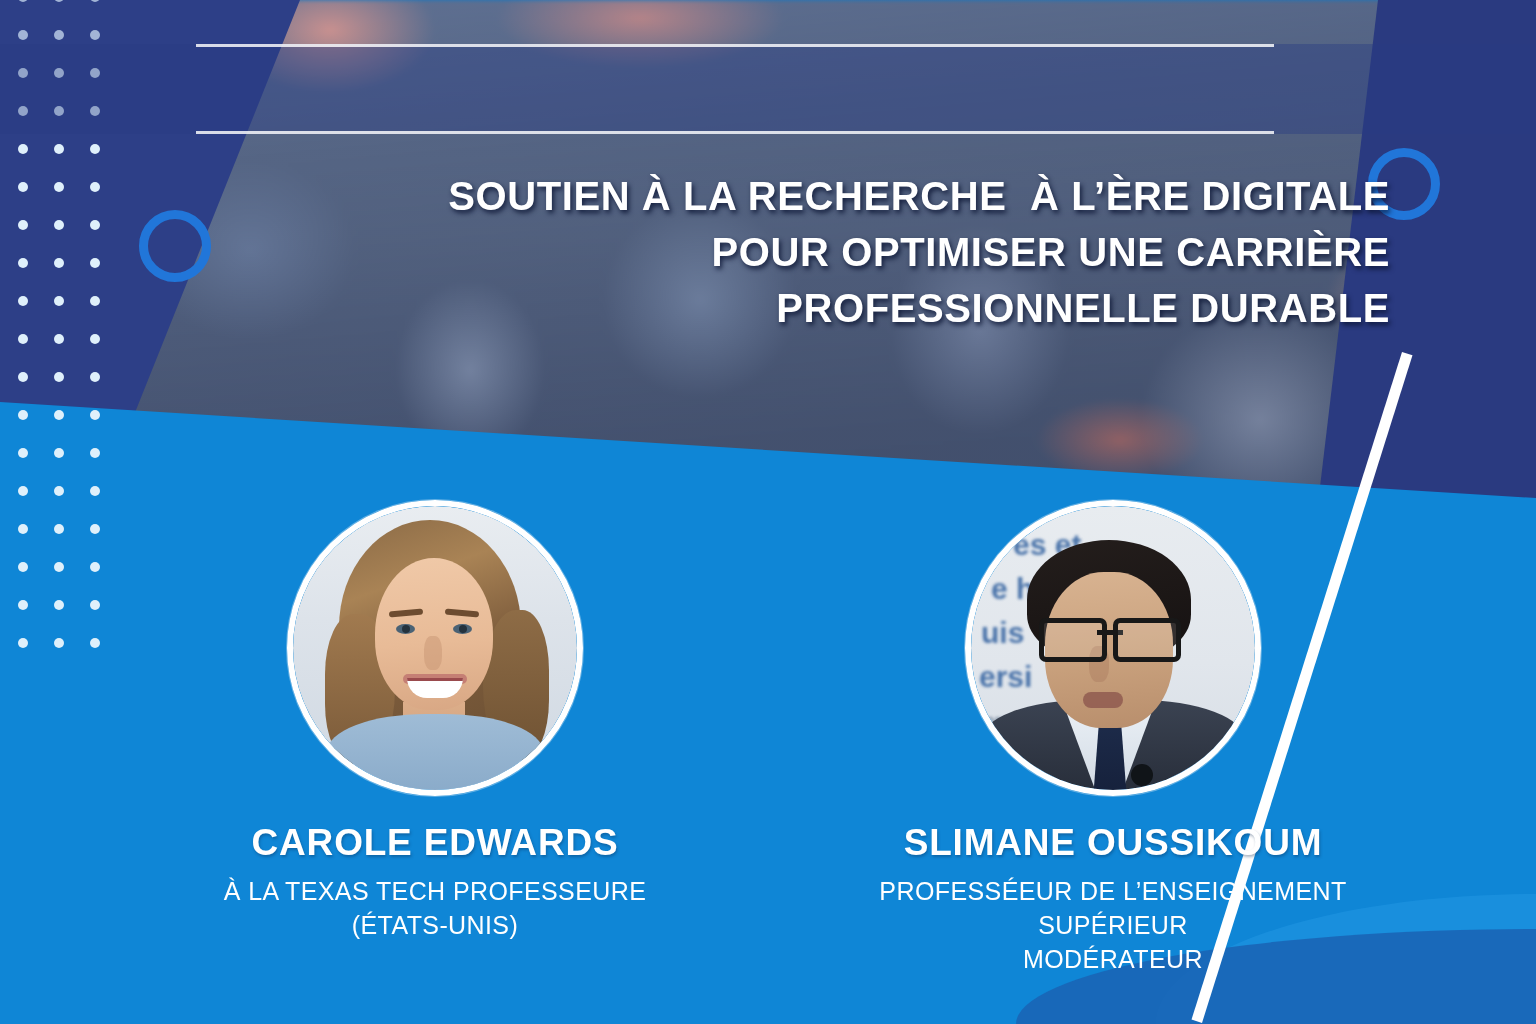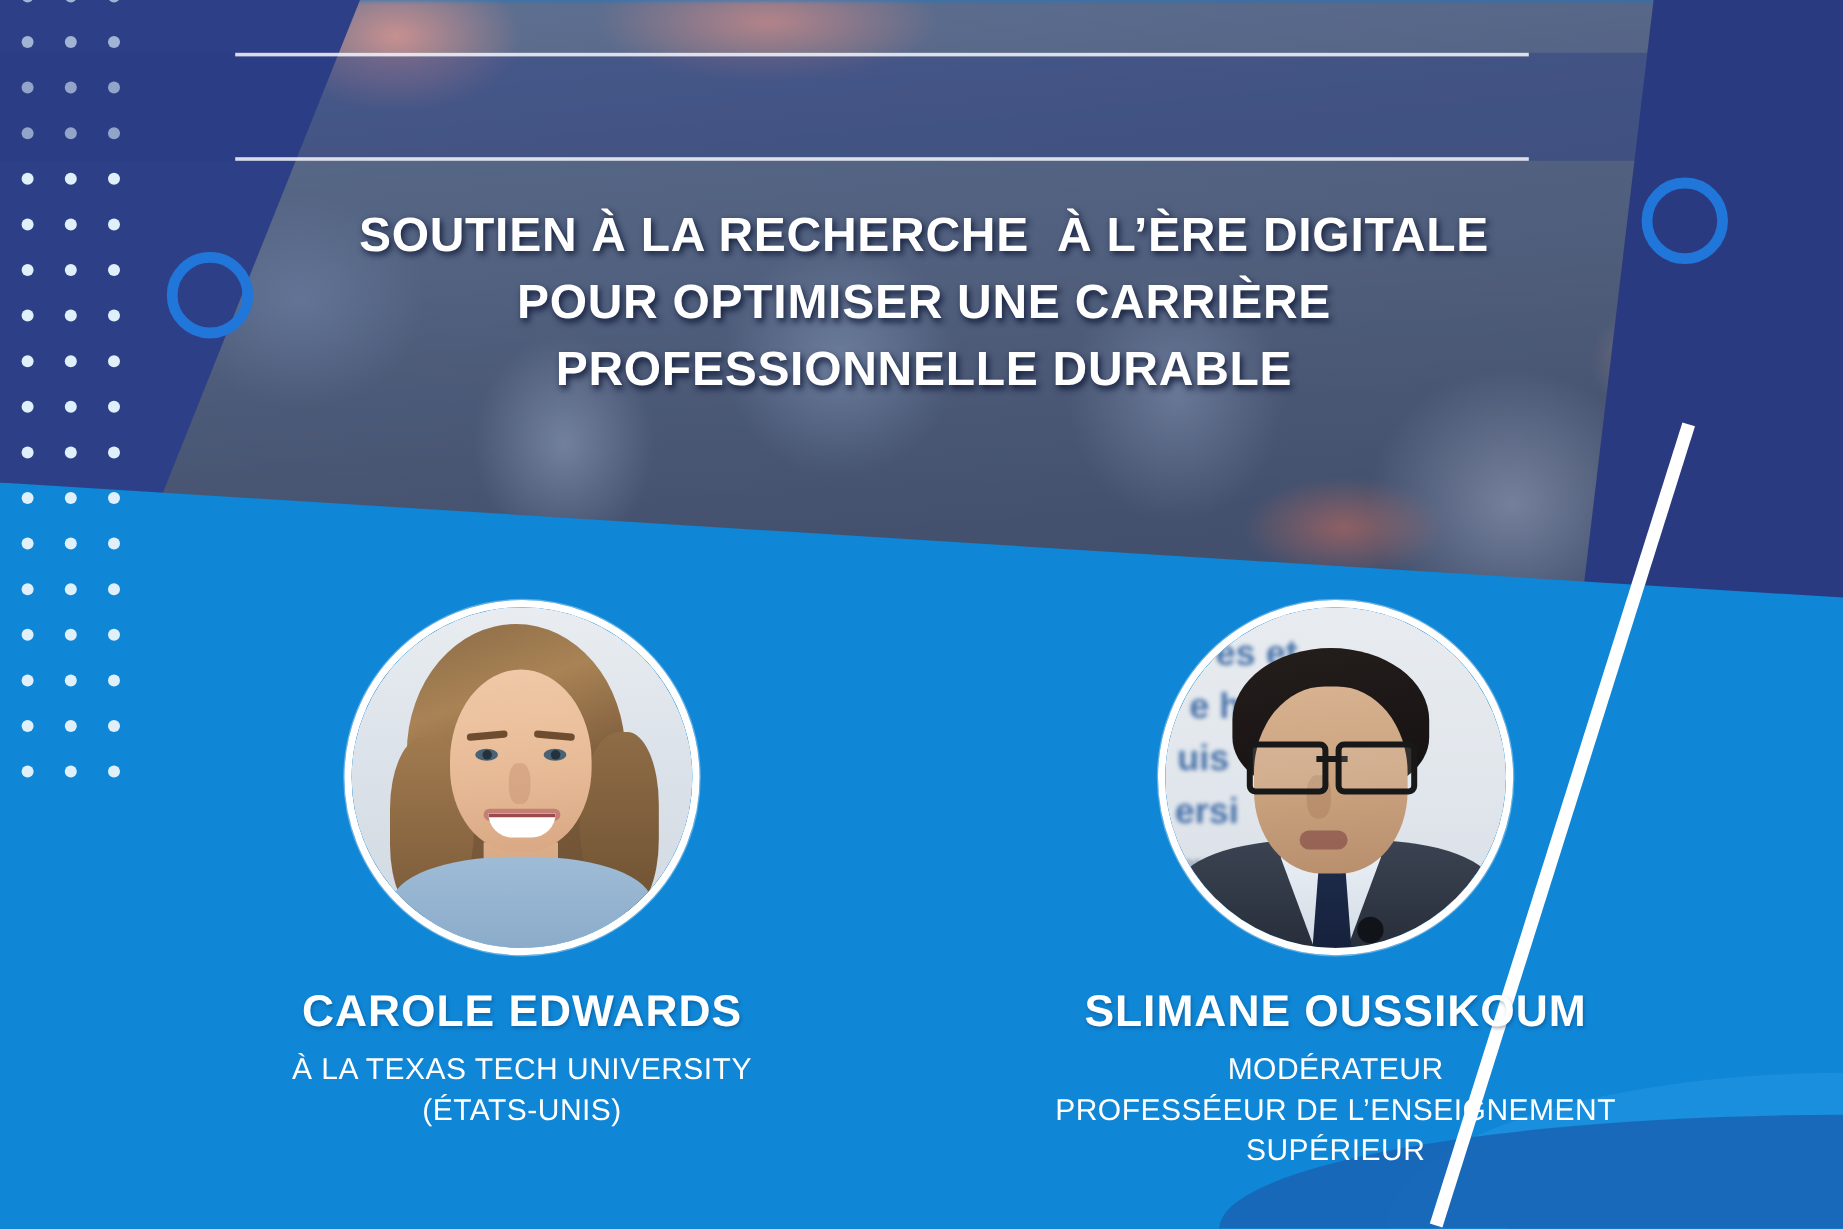--- a/index.html
+++ b/index.html
@@ -102,21 +102,21 @@
   }
 
   .subtitle{
     position:absolute;left:150px;top:168px;width:1240px;
     text-align:center;
     font-size:40px;font-weight:bold;letter-spacing:.6px;
     color:#ffffff;
     text-shadow:2px 3px 5px rgba(10,20,50,.85);
     line-height:56px;
   }
-  .subtitle div{white-space:pre;}
+  .subtitle div{white-space:pre;text-align:right;}
 
   
   .speaker{position:absolute;text-align:center;}
   .sp-left{left:185px;top:500px;width:500px;}
   .sp-right{left:830px;top:500px;width:566px;}
 
   .avatar{
     width:284px;height:284px;border-radius:50%;
     border:6px solid #ffffff;
     margin:0 auto;
@@ -365,21 +365,21 @@
           <div class="pupil l"></div>
           <div class="pupil r"></div>
           <div class="nose"></div>
           <div class="lip"></div>
           <div class="mouth"></div>
         </div>
       </div>
     </div>
     <div class="sp-name">CAROLE EDWARDS</div>
     <div class="sp-lines">
-      <div>À LA TEXAS TECH UNIVERSITY</div>
+      <div>À LA TEXAS TECH PROFESSEURE</div>
       <div>(ÉTATS-UNIS)</div>
     </div>
   </div>
 
   <div class="speaker sp-right">
     <div class="avatar">
       <div class="avatar-inner">
         <div class="face-m">
           <div class="banner-txt">
             <span class="bt1">es et</span>
@@ -399,18 +399,18 @@
             <div class="lens l"></div>
             <div class="bridge"></div>
             <div class="lens r"></div>
           </div>
           <div class="mic"></div>
         </div>
       </div>
     </div>
     <div class="sp-name">SLIMANE OUSSIKOUM</div>
     <div class="sp-lines">
+      <div>PROFESSÉEUR DE L’ENSEIGNEMENT SUPÉRIEUR</div>
       <div>MODÉRATEUR</div>
-      <div>PROFESSÉEUR DE L’ENSEIGNEMENT SUPÉRIEUR</div>
     </div>
   </div>
 
 </div>
 
 </body></html>

